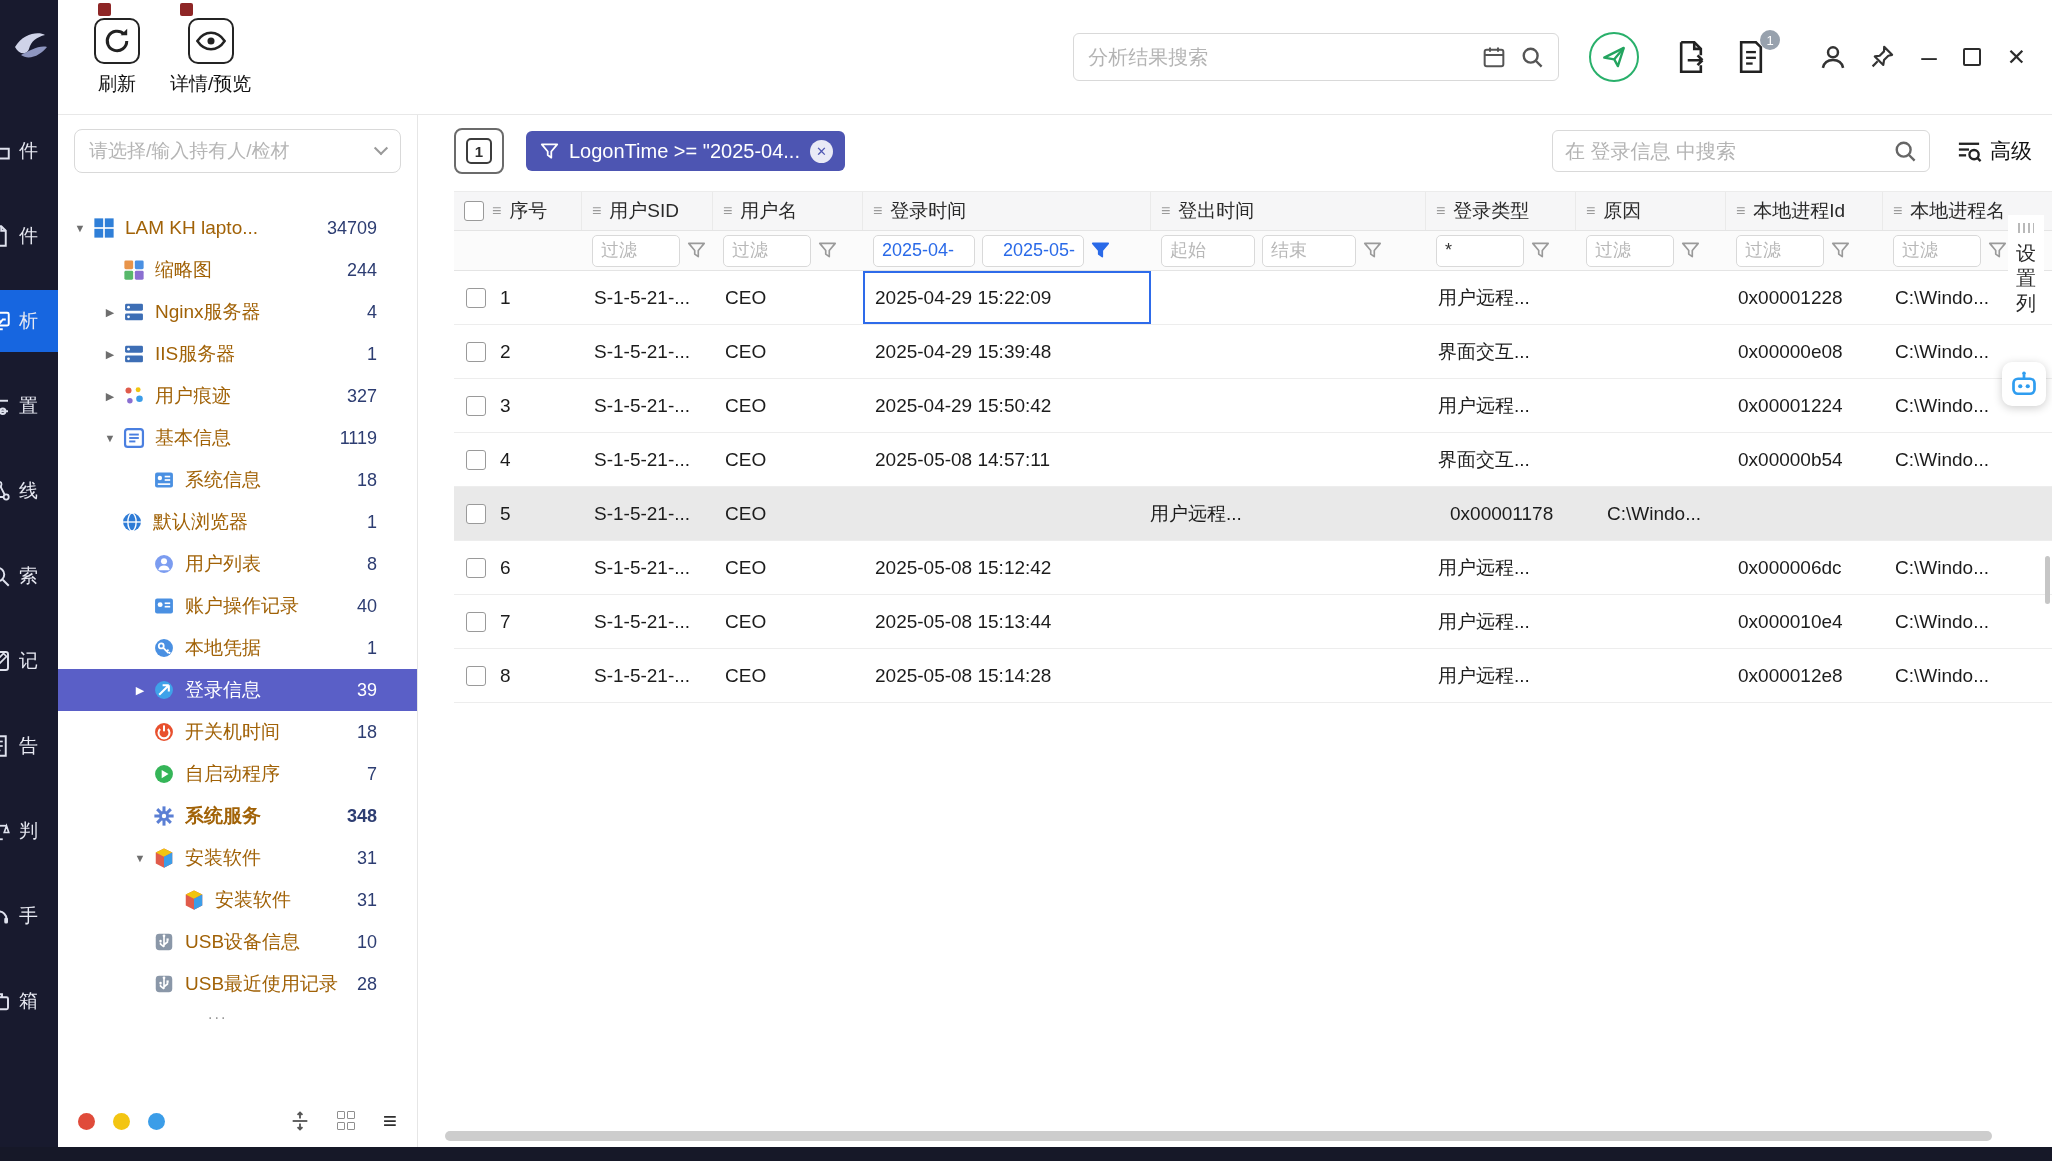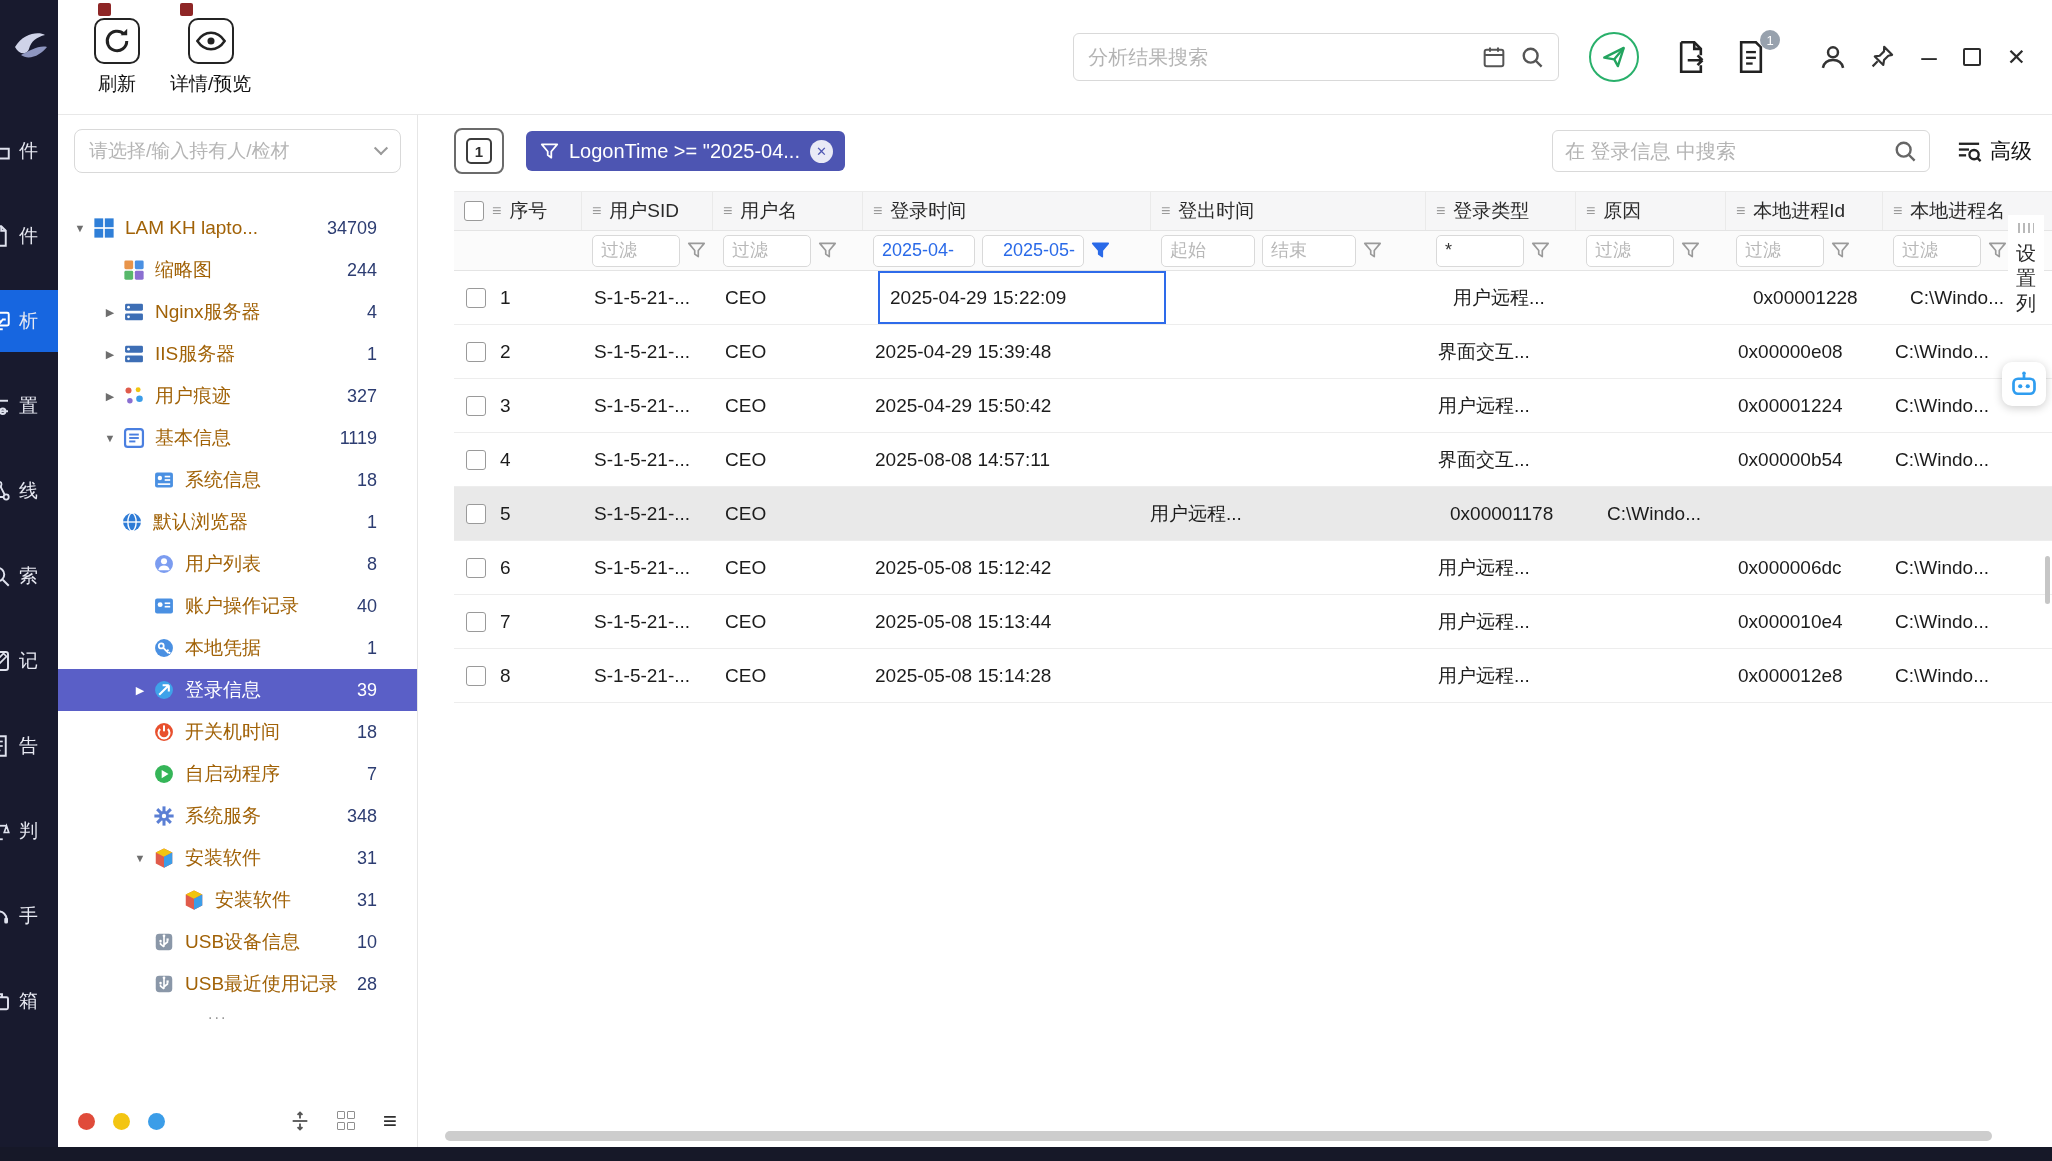--- a/index.html
+++ b/index.html
@@ -508,21 +508,21 @@
           <span class="chev"></span>
           <span class="ticon">
             <svg width="22" height="22" viewBox="0 0 16 16">
               <circle cx="8" cy="8" r="6.5" fill="#35b558"></circle>
               <path d="M6.3 5l5 3-5 3z" fill="#fff"></path>
             </svg>
           </span>
           <span class="tlabel">自启动程序</span>
           <span class="tcount">7</span>
         </div>
-        <div class="trow" style="padding-left: 72px;">
+        <div class="trow" style="padding-left: 72px; font-weight: bold;">
           <span class="chev"></span>
           <span class="ticon">
             <svg width="22" height="22" viewBox="0 0 16 16">
               <g fill="#5b7fd4">
                 <rect x="6.9" y="1" width="2.2" height="14"></rect>
                 <rect x="1" y="6.9" width="14" height="2.2"></rect>
                 <rect x="6.9" y="1" width="2.2" height="14" transform="rotate(45 8 8)"></rect>
                 <rect x="6.9" y="1" width="2.2" height="14" transform="rotate(-45 8 8)"></rect>
               </g>
               <circle cx="8" cy="8" r="3.6" fill="#5b7fd4"></circle>
@@ -756,21 +756,21 @@
           </div>
         </div>
       <div id="rows">
           <div class="trowd">
             <div class="td" style="width: 128px;">
               <span class="cb"></span>
               <span>1</span>
             </div>
             <div class="td" style="width: 131px;">S-1-5-21-...</div>
             <div class="td" style="width: 150px;">CEO</div>
-            <div class="td selcell" style="width: 288px; margin-left: 15px;">2025-04-29 15:22:09</div>
+            <div class="td selcell" style="width: 288px;">2025-04-29 15:22:09</div>
             <div class="td" style="width: 275px;"></div>
             <div class="td" style="width: 150px;">用户远程...</div>
             <div class="td" style="width: 150px;"></div>
             <div class="td" style="width: 157px;">0x00001228</div>
             <div class="td" style="width: 210px;">C:\Windo...</div>
           </div>
           <div class="trowd">
             <div class="td" style="width: 128px;">
               <span class="cb"></span>
               <span>2</span>
@@ -798,21 +798,21 @@
             <div class="td" style="width: 157px;">0x00001224</div>
             <div class="td" style="width: 210px;">C:\Windo...</div>
           </div>
           <div class="trowd">
             <div class="td" style="width: 128px;">
               <span class="cb"></span>
               <span>4</span>
             </div>
             <div class="td" style="width: 131px;">S-1-5-21-...</div>
             <div class="td" style="width: 150px;">CEO</div>
-            <div class="td" style="width: 288px;">2025-08-08 14:57:11</div>
+            <div class="td" style="width: 288px;">2025-05-08 14:57:11</div>
             <div class="td" style="width: 275px;"></div>
             <div class="td" style="width: 150px;">界面交互...</div>
             <div class="td" style="width: 150px;"></div>
             <div class="td" style="width: 157px;">0x00000b54</div>
             <div class="td" style="width: 210px;">C:\Windo...</div>
           </div>
           <div class="trowd hl">
             <div class="td" style="width: 128px;">
               <span class="cb"></span>
               <span>5</span>

